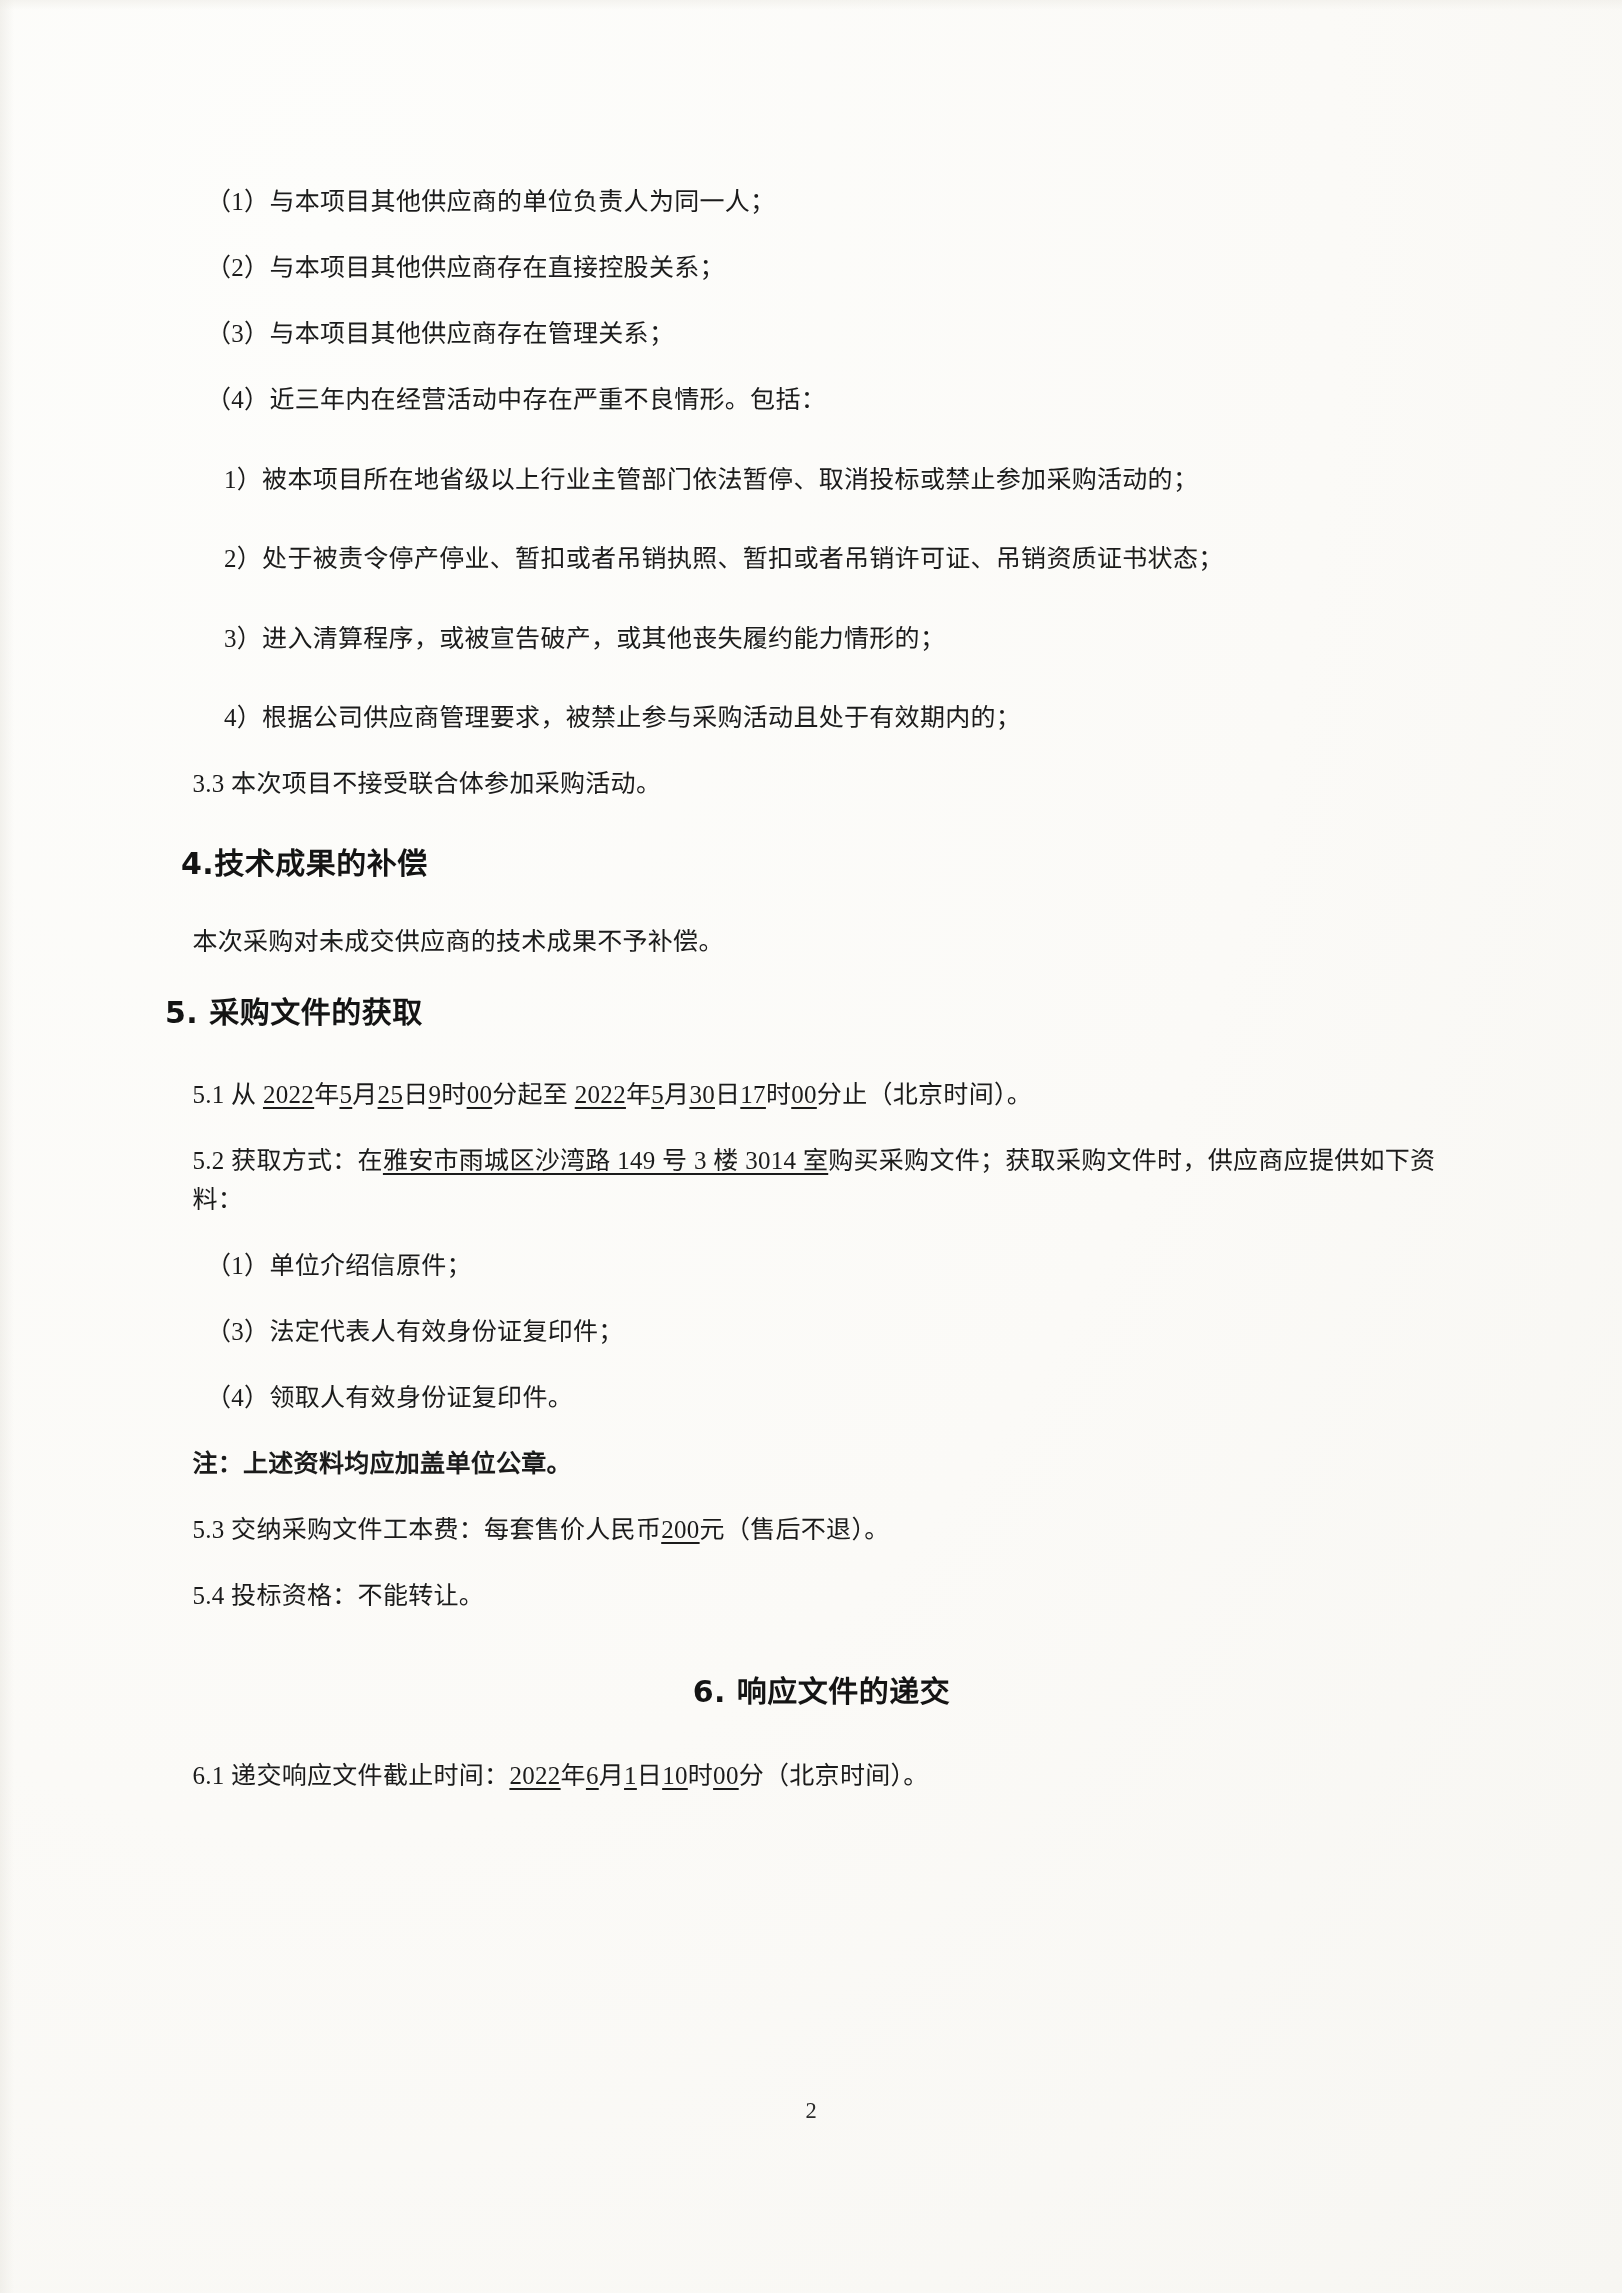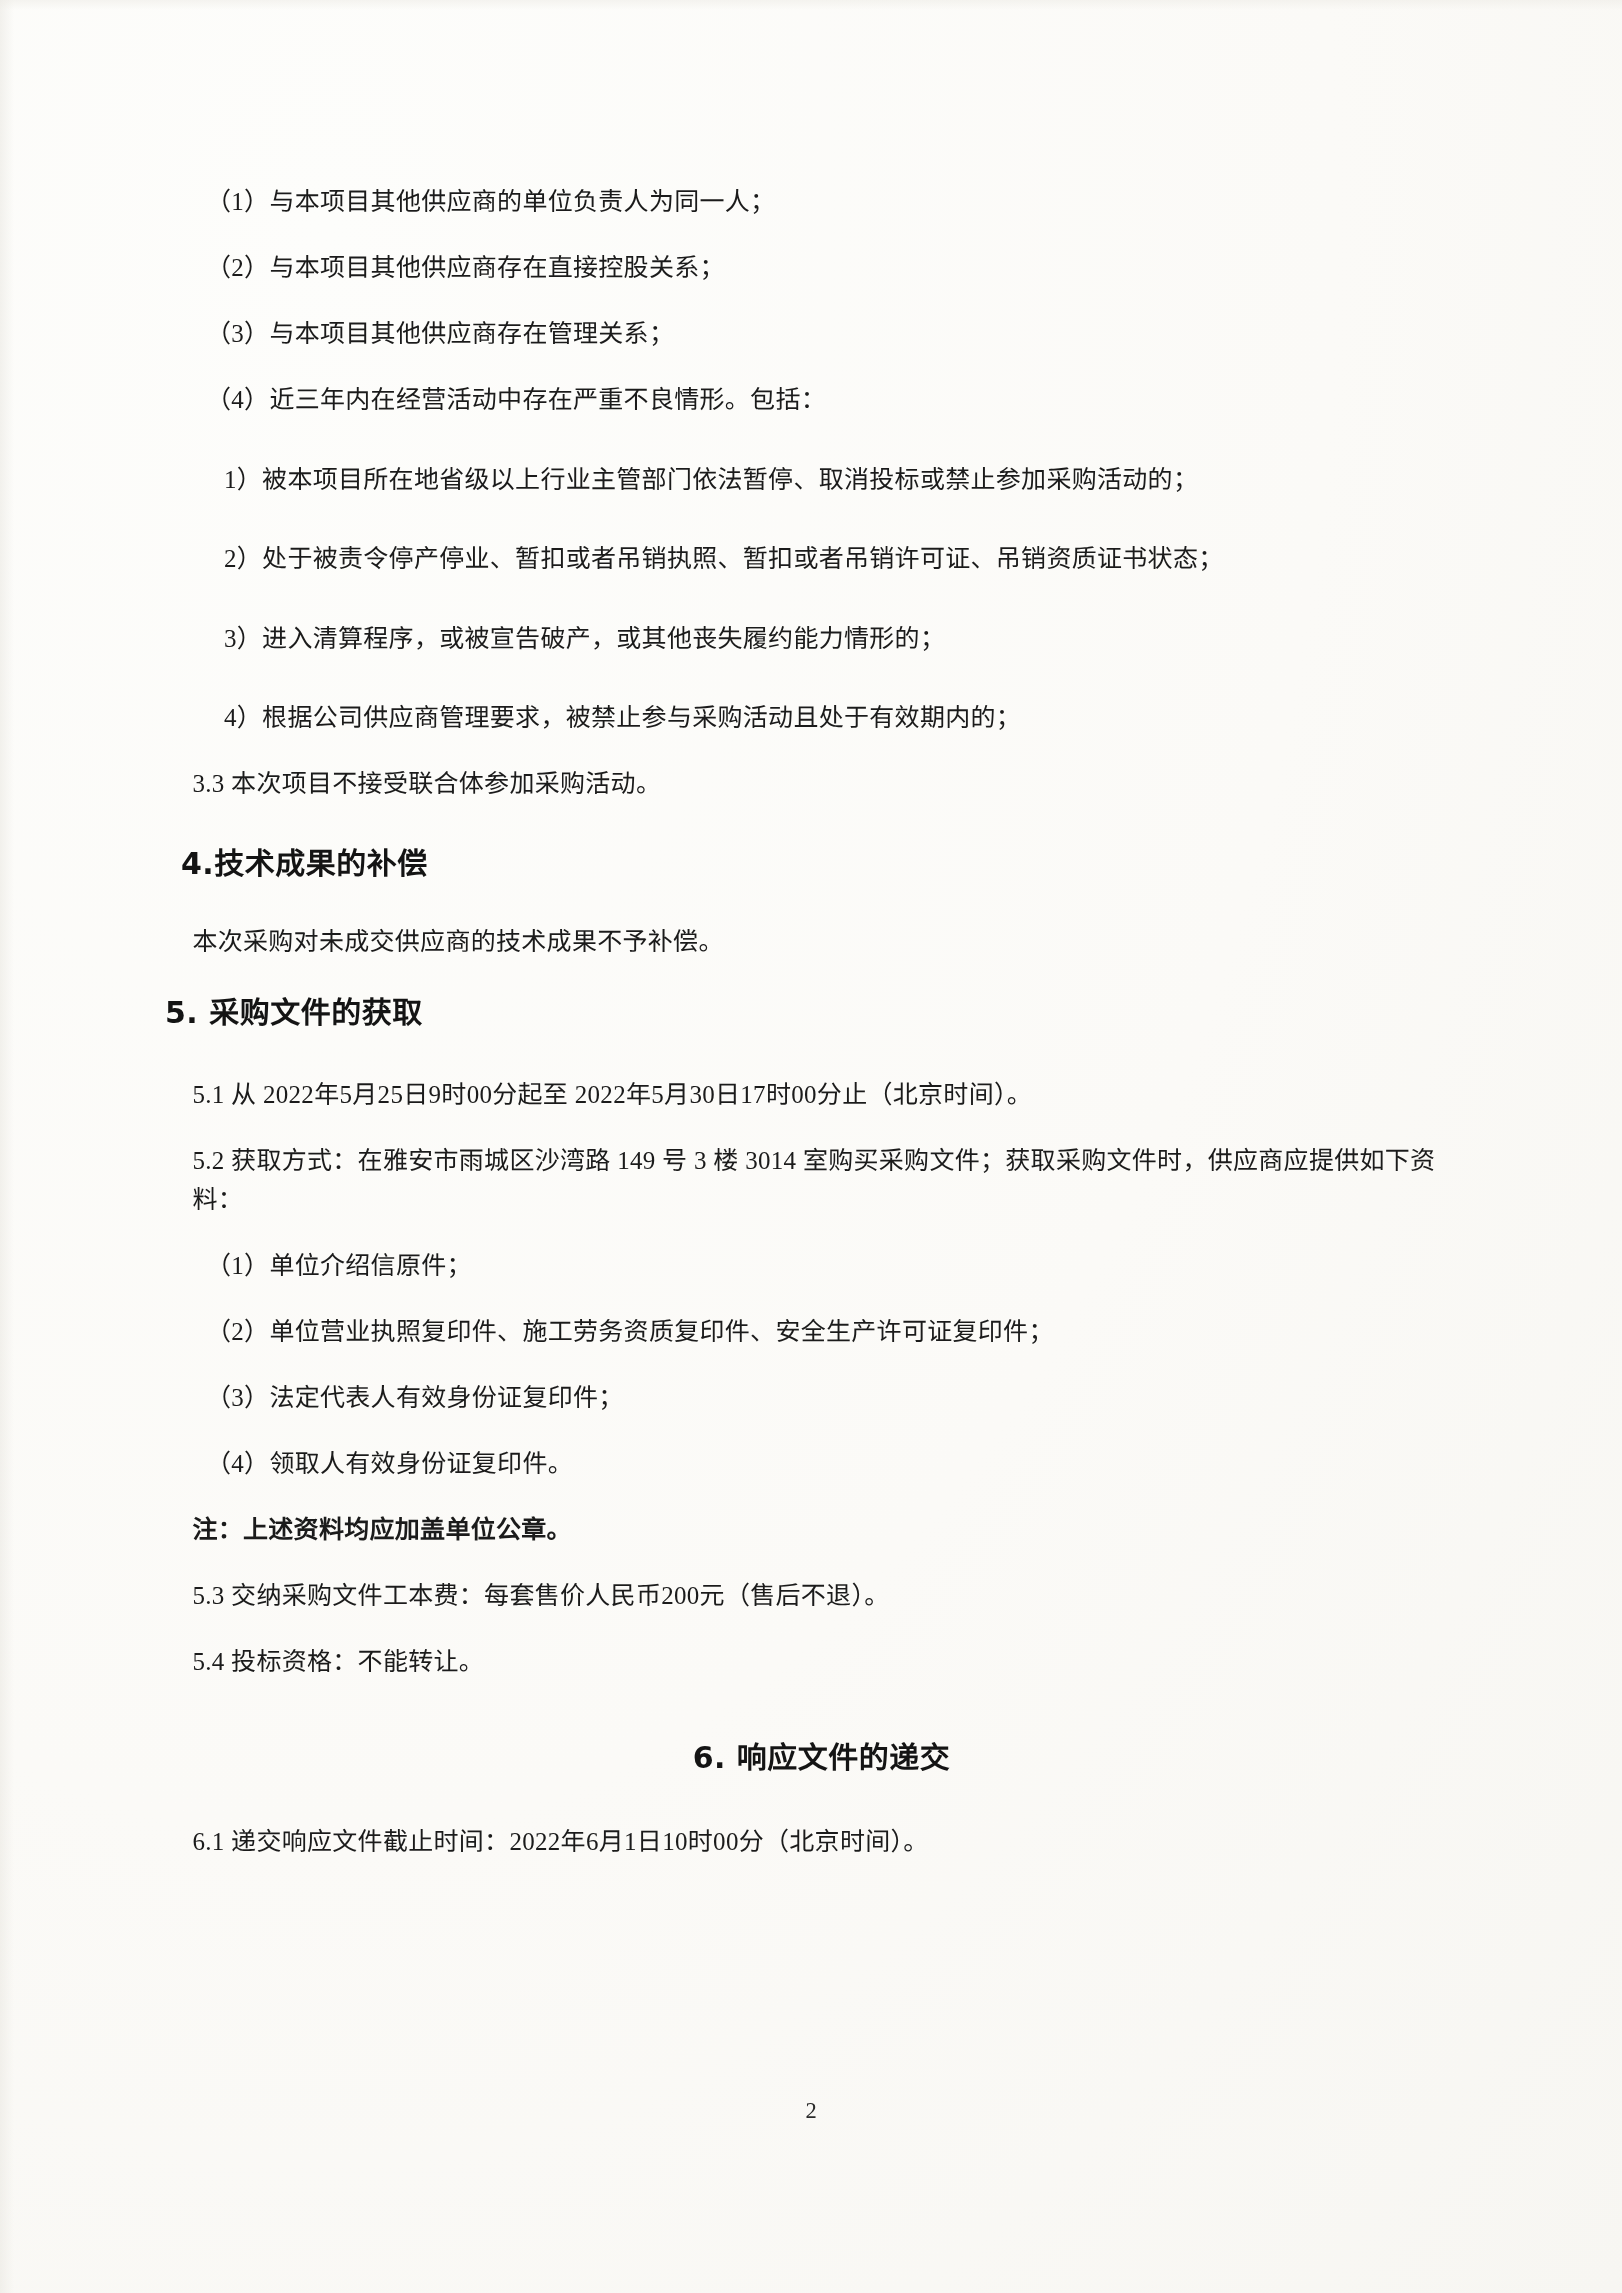--- a/index.html
+++ b/index.html
@@ -66,20 +66,21 @@
     font-weight: bold;
     font-size: 30px;
     letter-spacing: 0.5px;
     color: #141414;
   }
   .h-sec4 { margin: 35px 0 39px 16px; }
   .h-sec5 { margin: 26px 0 43px 0; }
   .h-sec6 { margin: 51px 0 45px 0; text-align: center; }
 
   .u {
+    text-decoration: underline;
     text-underline-offset: 3.9px;
     text-decoration-thickness: 1.5px;
   }
   .bold { font-weight: bold; }
 
   .hang {
     padding-left: 27.4px;
   }
 
   .page-number {
@@ -123,21 +124,20 @@
       <span>5.1 从</span>
       <span class="u">2022</span><span>年</span><span class="u">5</span><span>月</span><span class="u">25</span><span>日</span><span class="u">9</span><span>时</span><span class="u">00</span><span>分起至</span>
       <span class="u">2022</span><span>年</span><span class="u">5</span><span>月</span><span class="u">30</span><span>日</span><span class="u">17</span><span>时</span><span class="u">00</span><span>分止（北京时间）。</span>
     </p>
 
     <p class="para hang">
       <span>5.2 获取方式：在</span><span class="u">雅安市雨城区沙湾路 149 号 3 楼 3014 室</span><span>购买采购文件；获取采购文件时，供应商应提供如下资料：</span>
     </p>
 
     <p class="para lvl1">（1）单位介绍信原件；</p>
-    <p class="para lvl1">（2）单位营业执照复印件、施工劳务资质复印件、安全生产许可证复印件；</p>
     <p class="para lvl1">（3）法定代表人有效身份证复印件；</p>
     <p class="para lvl1">（4）领取人有效身份证复印件。</p>
 
     <p class="para lvl0 bold">注：上述资料均应加盖单位公章。</p>
 
     <p class="para lvl0">
       <span>5.3 交纳采购文件工本费：每套售价人民币</span><span class="u">200</span><span>元（售后不退）。</span>
     </p>
 
     <p class="para lvl0">5.4 投标资格：不能转让。</p>

